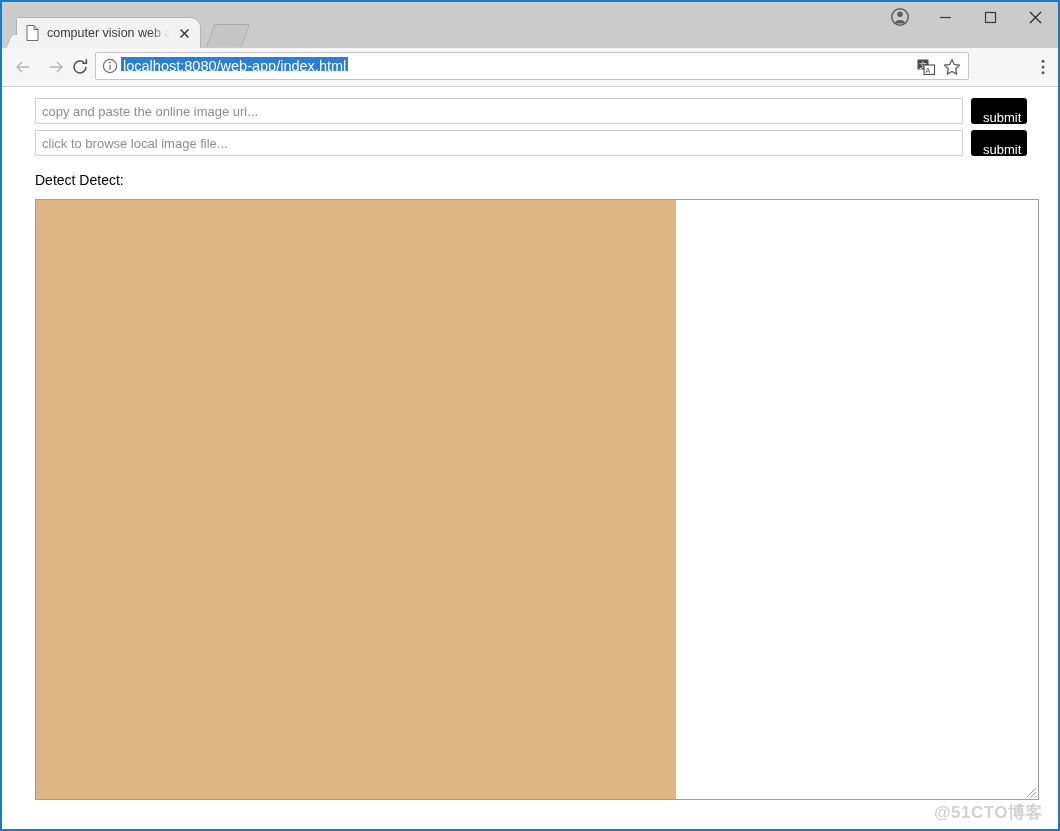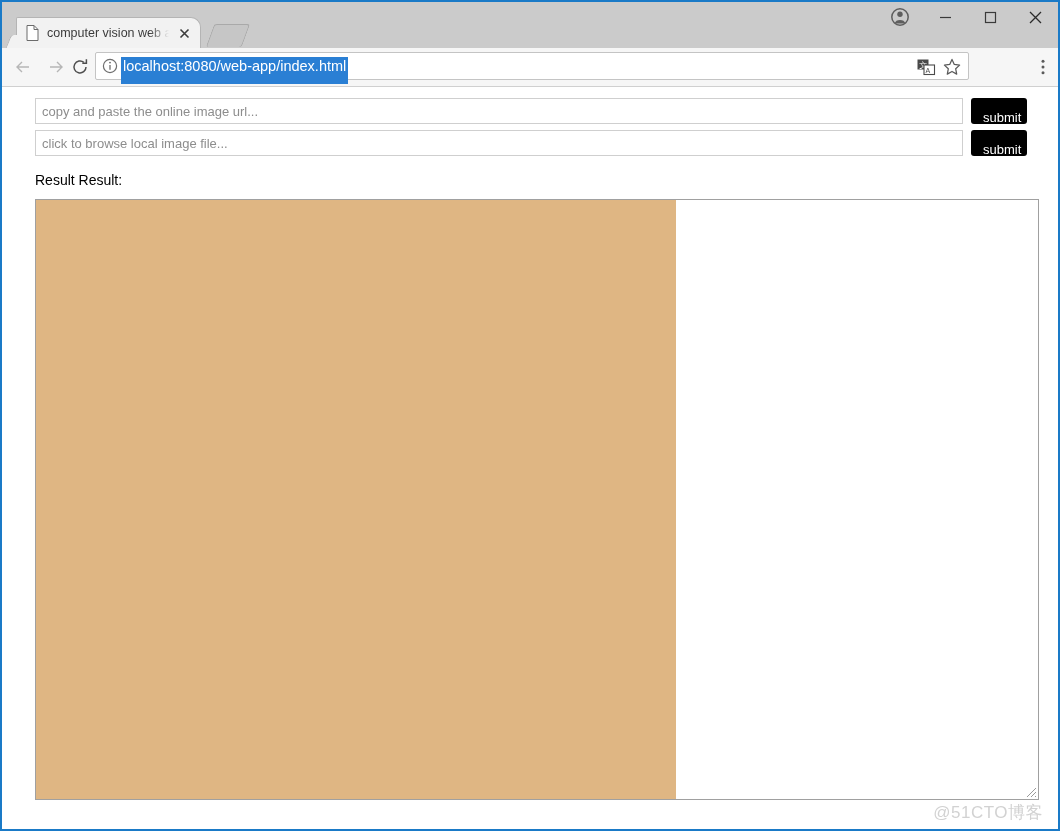--- a/index.html
+++ b/index.html
@@ -170,21 +170,21 @@
     position: absolute;
     left: 6px;
     top: 5px;
     width: 16px;
     height: 16px;
   }
   .omni-url {
     position: absolute;
     left: 25px;
     top: 4px;
-    height: 27px;
+    height: 14px;
     line-height: 19px;
     font-size: 14.5px;
     color: #ffffff;
     background: #2a7fd4;
     padding: 0 2px;
     white-space: nowrap;
   }
   .omni-icon {
     position: absolute;
     top: 4px;
@@ -289,20 +289,21 @@
   }
 
   .watermark {
     position: absolute;
     right: 17px;
     top: 801px;
     font-size: 17px;
     color: #d2d2d2;
     letter-spacing: 0.5px;
     font-family: "Liberation Sans", sans-serif;
+    font-weight: bold;
   }
 </style>
 </head>
 <body>
 
 <div class="browser-window">
 
   <div class="title-bar">
 
     <div class="tab">
@@ -405,21 +406,21 @@
     <div class="form-row row-1">
       <input class="text-input" type="text" placeholder="copy and paste the online image url..." style="">
       <button class="submit-btn">submit</button>
     </div>
 
     <div class="form-row row-2">
       <input class="text-input" type="text" placeholder="click to browse local image file..." style="">
       <button class="submit-btn">submit</button>
     </div>
 
-    <div class="detect-label">Result Result:</div>
+    <div class="detect-label">Detect Detect:</div>
 
     <div class="result-box">
       <div class="result-image" id="result-image" style="background: rgb(223, 182, 131);"></div>
       <span class="resize-grip">
         <svg width="14" height="14" viewBox="0 0 14 14">
           <path d="M13 4 L4 13 M13 8 L8 13 M13 12 L12 13" stroke="#9a9a9a" stroke-width="1"></path>
         </svg>
       </span>
     </div>
   </div>

